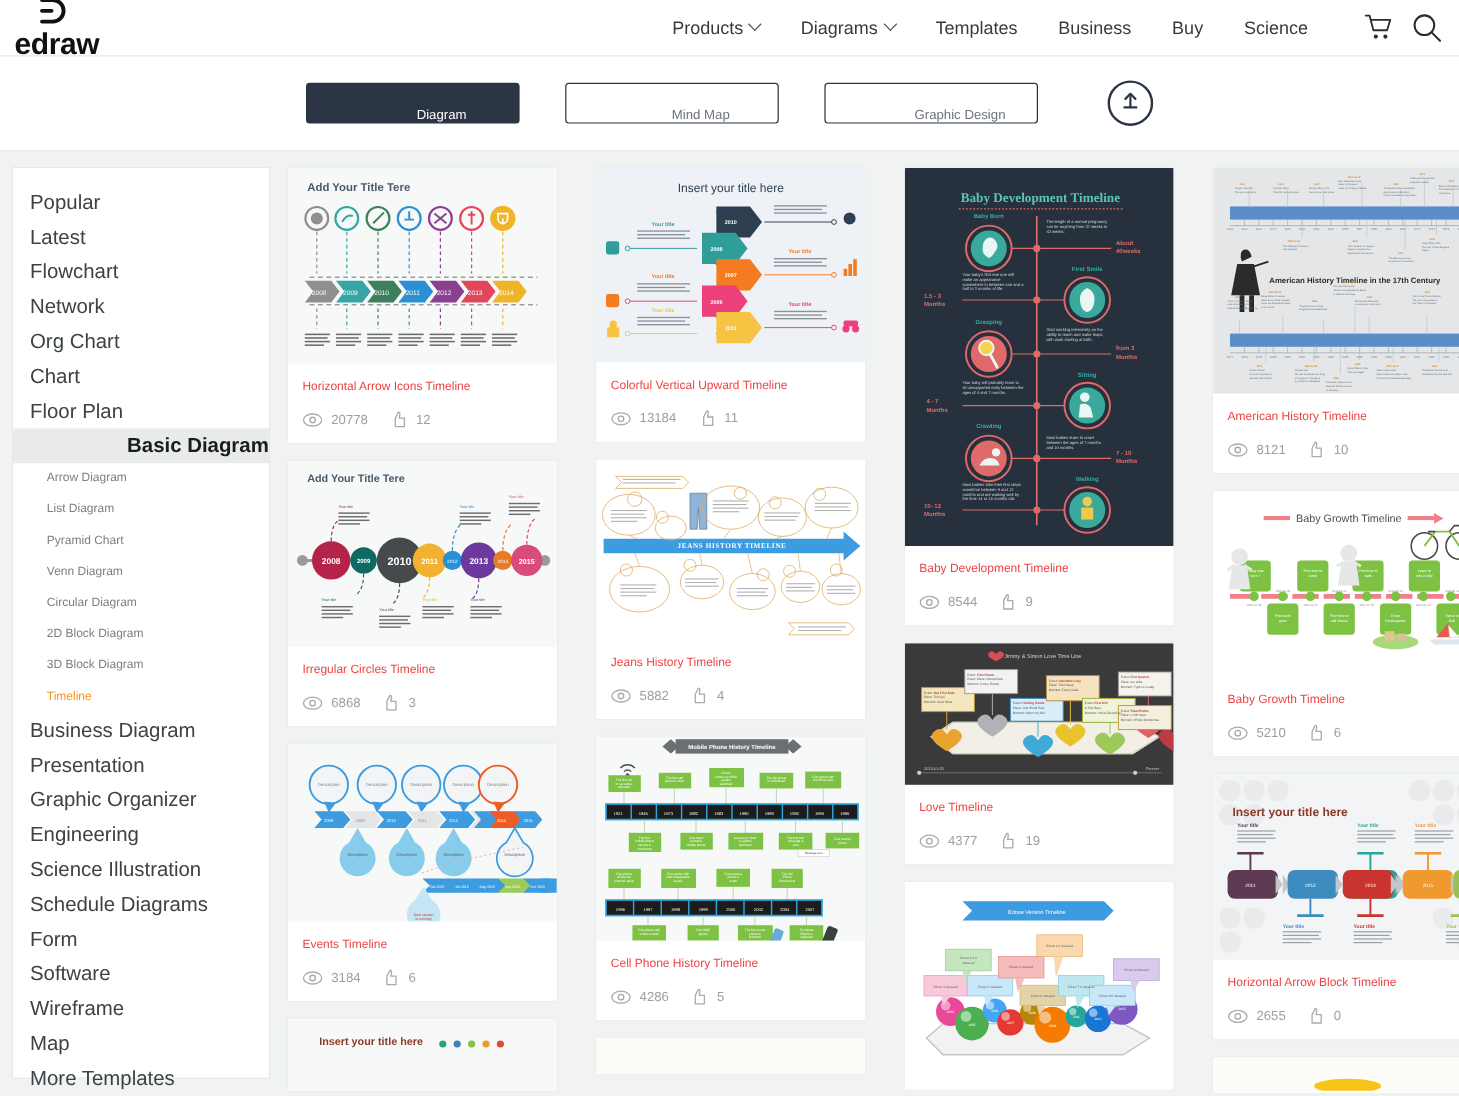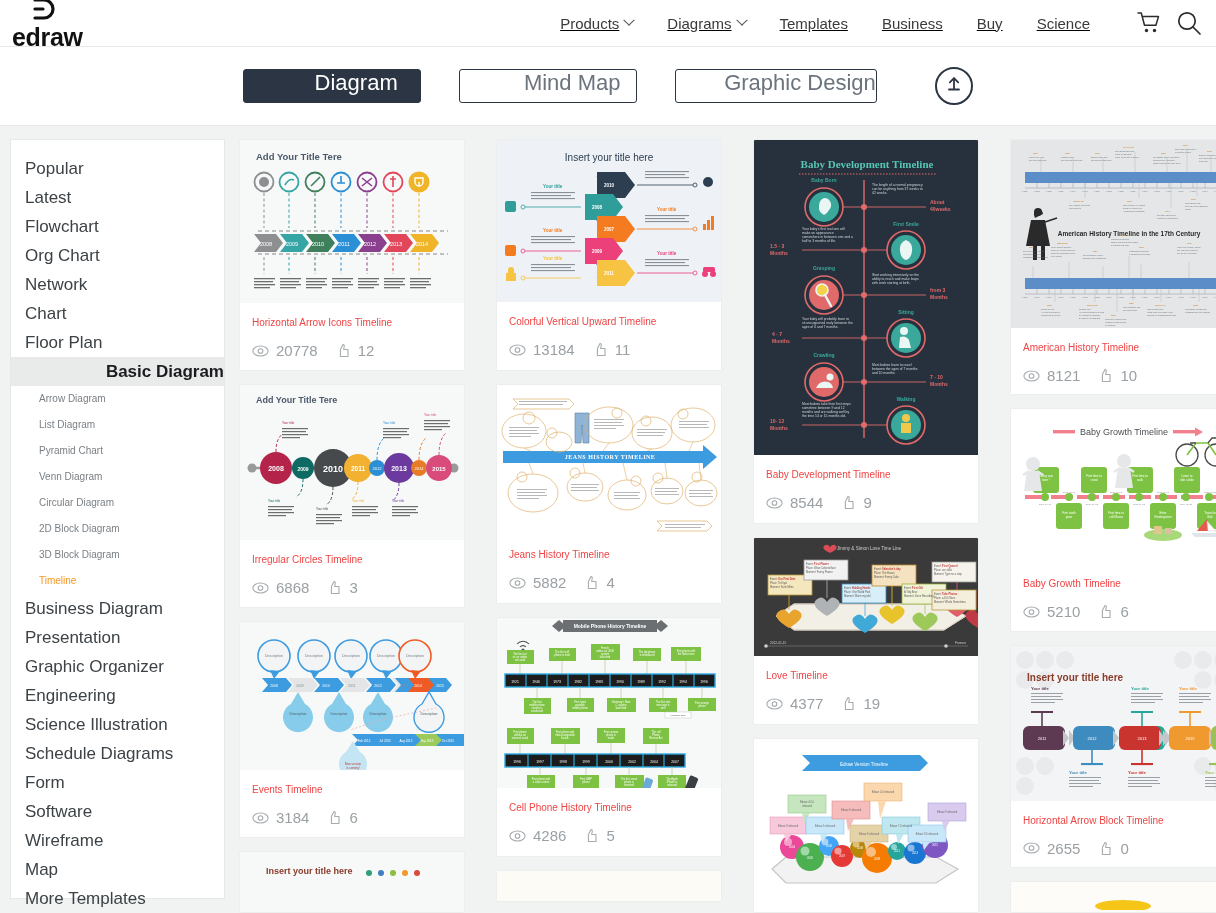--- a/index.html
+++ b/index.html
@@ -13,40 +13,40 @@
   
   .topnav {
     height: 47px; background: #ffffff;
     display: flex; align-items: center;
     border-bottom: 1px solid #e8eaea;
     position: relative;
   }
   .brand { display: flex; align-items: center; margin-left: 12px; flex-direction: column; }
   .brand-mark { width: 28px; height: 28px; margin-right: 7px; }
   .brand-name { font-size: 25px; font-weight: 700; color: #111; letter-spacing: -0.3px; }
-  .nav-links { display: flex; align-items: center; margin-left: auto; text-decoration: underline; }
+  .nav-links { display: flex; align-items: center; margin-left: auto; }
   .nav-link {
     font-size: 15px; color: #3a3a3a; padding: 0 17px;
     display: flex; align-items: center; gap: 6px; cursor: pointer; white-space: nowrap;
   }
   .caret { display: inline-block; width: 8px; height: 8px;
     border-right: 1.5px solid #555; border-bottom: 1.5px solid #555;
     transform: rotate(45deg) translate(-2px,-2px); }
   .nav-icons { display: flex; align-items: center; gap: 14px; margin-left: 30px; margin-right: 14px; }
   .icon-btn { cursor: pointer; display: flex; align-items: center; }
 
   
   .switchbar {
     height: 79px; background: #fff; border-bottom: 1px solid #e8eaea;
     display: flex; align-items: center; justify-content: center; gap: 38px;
   }
   .sw-btn {
     height: 34px; min-width: 178px; border-radius: 3px;
-    display: flex; align-items: flex-start; justify-content: center;
-    font-size: 22px; cursor: pointer; padding-left: 48px;
+    display: flex; align-items: flex-end; justify-content: center;
+    font-size: 11px; cursor: pointer; padding-left: 48px;
   }
   .sw-btn.active { background: #2b3544; color: #fff; border: 1px solid #2b3544; }
   .sw-btn.idle { background: #fff; color: #6b737d; border: 1px solid #2b3544; }
   .upload-btn {
     width: 38px; height: 38px; border-radius: 50%; border: 2px solid #2b3544;
     display: flex; align-items: center; justify-content: center; cursor: pointer;
     margin-left: 20px;
   }
 
   
@@ -67,21 +67,21 @@
   }
   .side-sub.sel { color: #f7941e; }
 
   
   .grid { display: flex; gap: 31px; flex: 1; }
   .col { width: 226px; flex: 0 0 226px; display: flex; flex-direction: column; gap: 13px; }
   .card { background: #fff; border: 1px solid #eceeee; border-radius: 2px; overflow: hidden; cursor: pointer; }
   .thumb { background: #f7f8f8; position: relative; overflow: hidden; }
   .cinfo { padding: 10px 12px 12px 12px; background:#fff; }
   .ctitle { font-size: 10px; color: #ef4444; line-height: 20px; }
-  .cmeta { display: flex; align-items: center; gap: 18px; margin-top: 9px; color: #9aa0a4; font-size: 15px; }
+  .cmeta { display: flex; align-items: center; gap: 18px; margin-top: 9px; color: #9aa0a4; font-size: 11px; }
   .mitem { display: flex; align-items: center; gap: 7px; }
 
   
   .tt { position: absolute; font-weight: 700; }
 </style>
 </head>
 <body>
 
 <div class="topnav">
   <div class="brand">
@@ -154,22 +154,22 @@
     </span>
   </div>
 </div>
 
 <div class="page">
 
   <div class="sidebar">
     <div class="side-item"><span>Popular</span></div>
     <div class="side-item"><span>Latest</span></div>
     <div class="side-item"><span>Flowchart</span></div>
+    <div class="side-item"><span>Network</span></div>
     <div class="side-item"><span>Org Chart</span></div>
-    <div class="side-item"><span>Network</span></div>
     <div class="side-item"><span>Chart</span></div>
     <div class="side-item"><span>Floor Plan</span></div>
     <div class="side-item active"><span>Basic Diagram</span></div>
     <div class="side-sub"><span>Arrow Diagram</span></div>
     <div class="side-sub"><span>List Diagram</span></div>
     <div class="side-sub"><span>Pyramid Chart</span></div>
     <div class="side-sub"><span>Venn Diagram</span></div>
     <div class="side-sub"><span>Circular Diagram</span></div>
     <div class="side-sub"><span>2D Block Diagram</span></div>
     <div class="side-sub"><span>3D Block Diagram</span></div>

